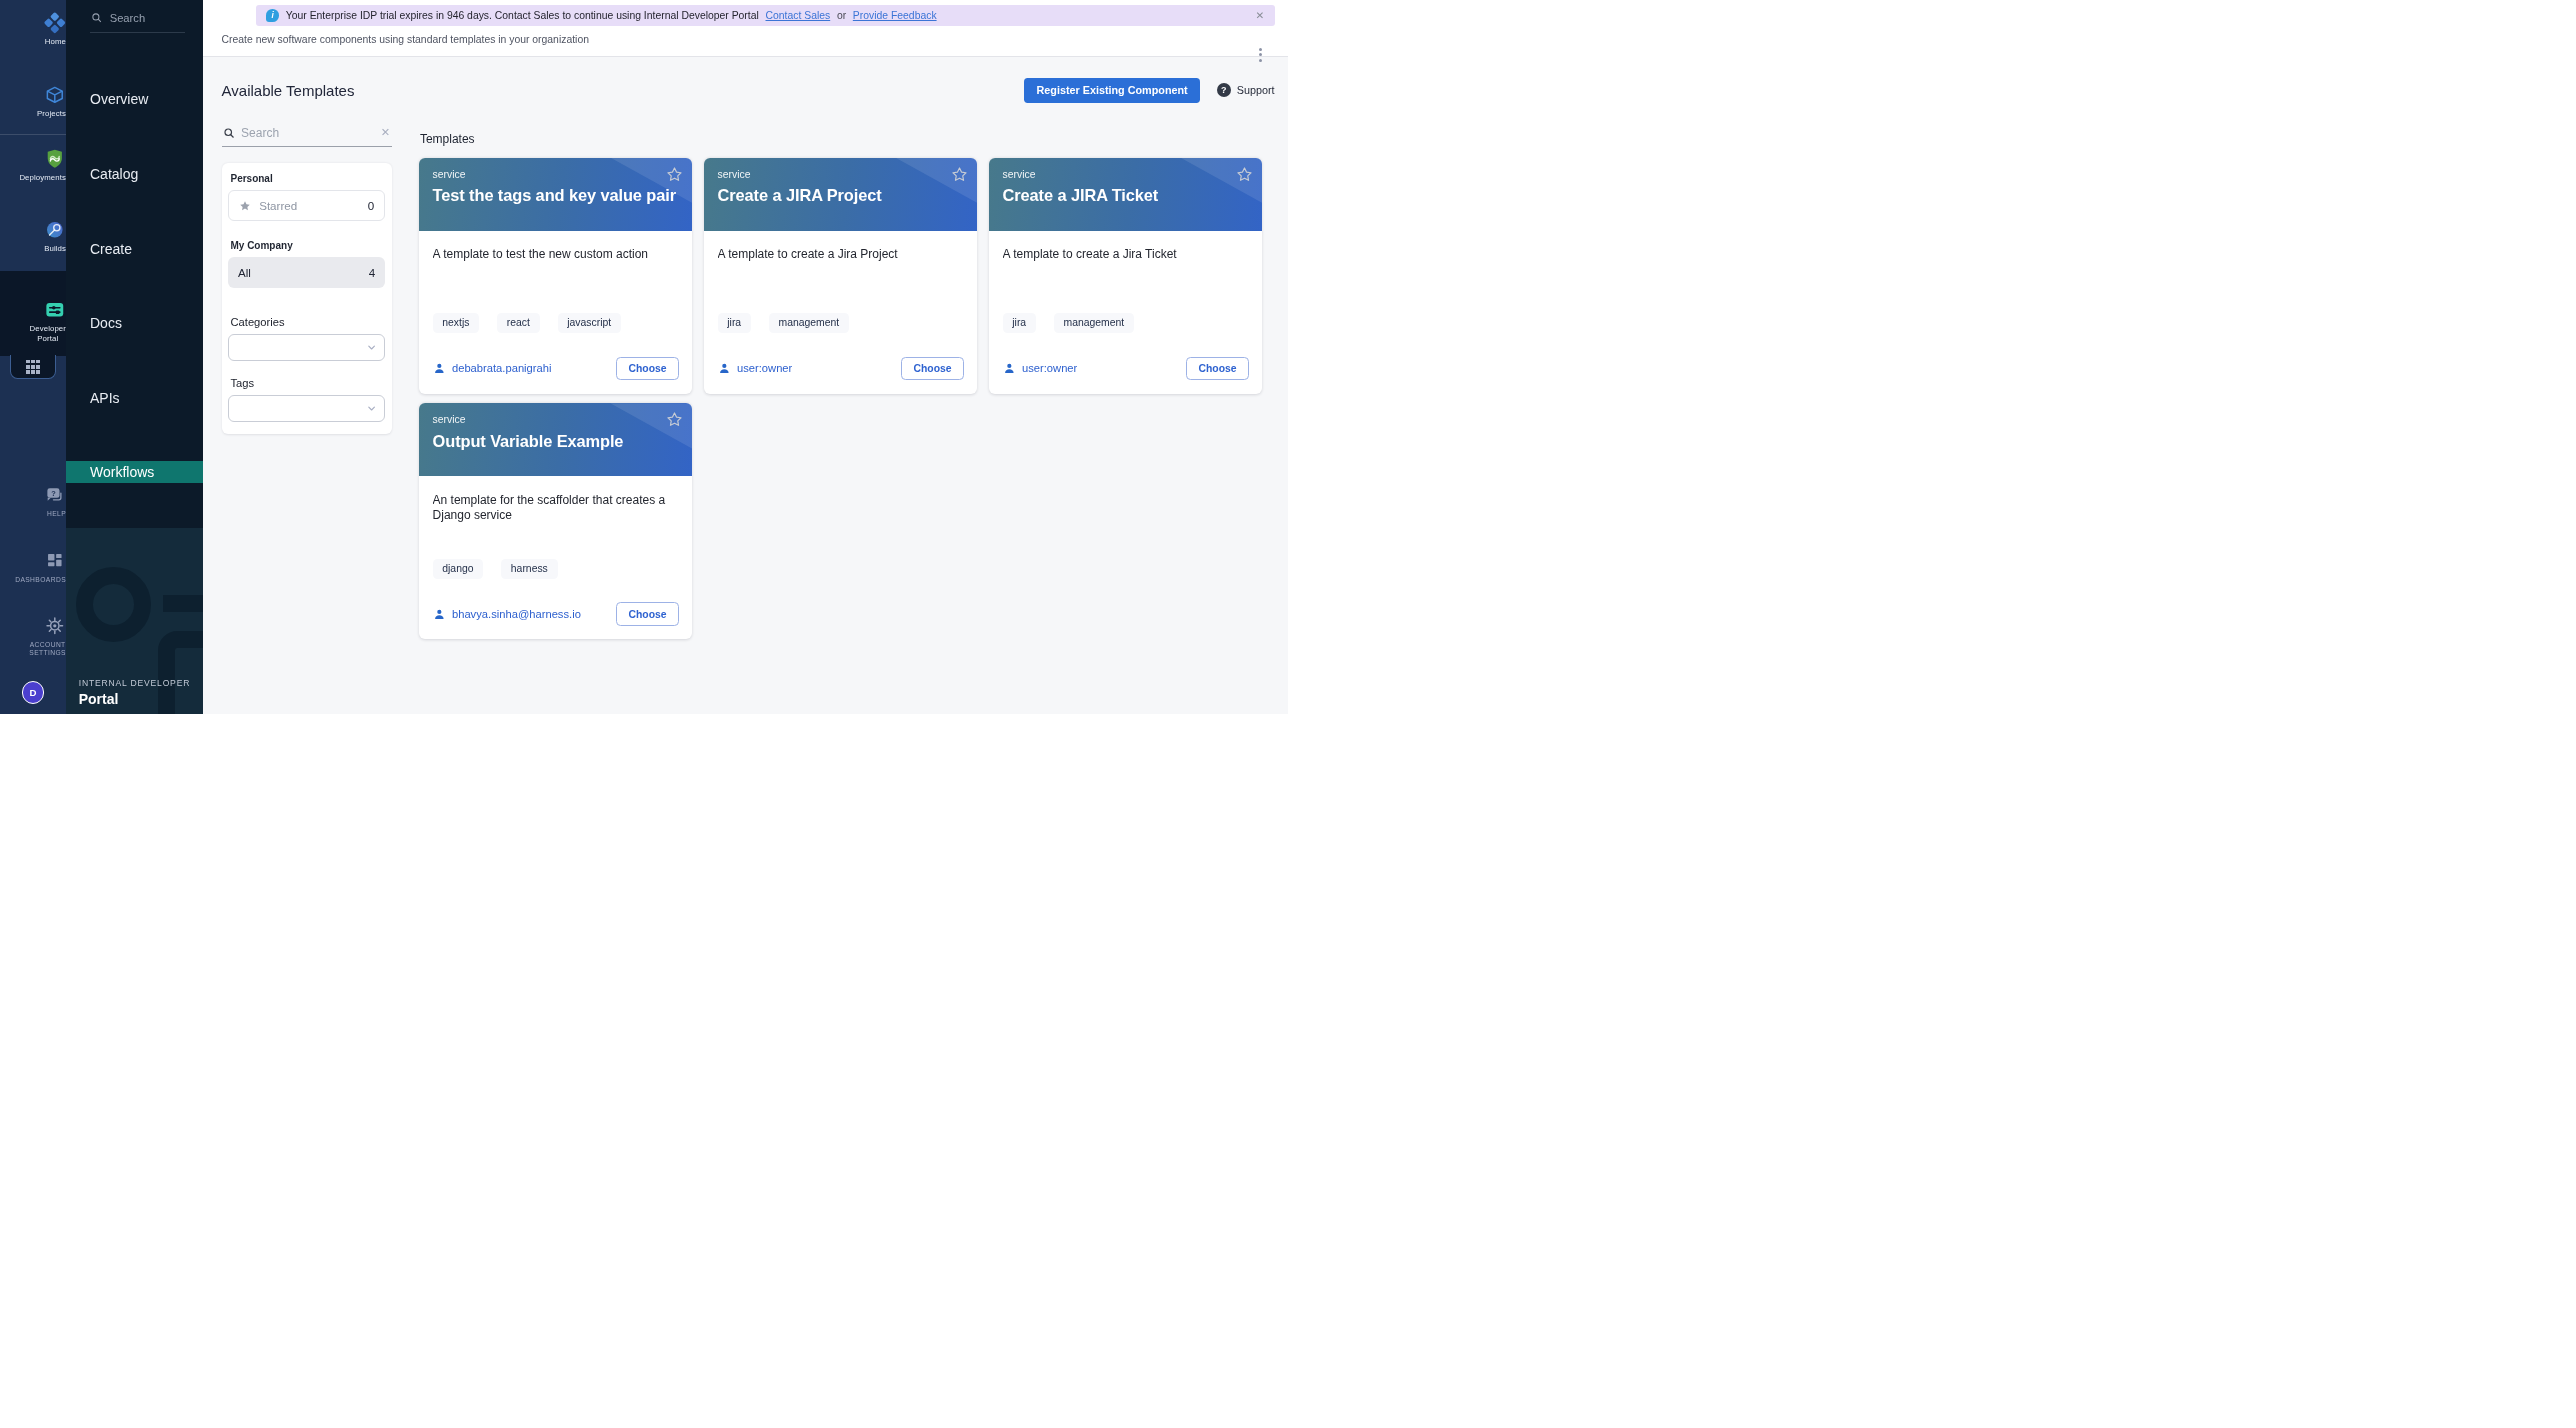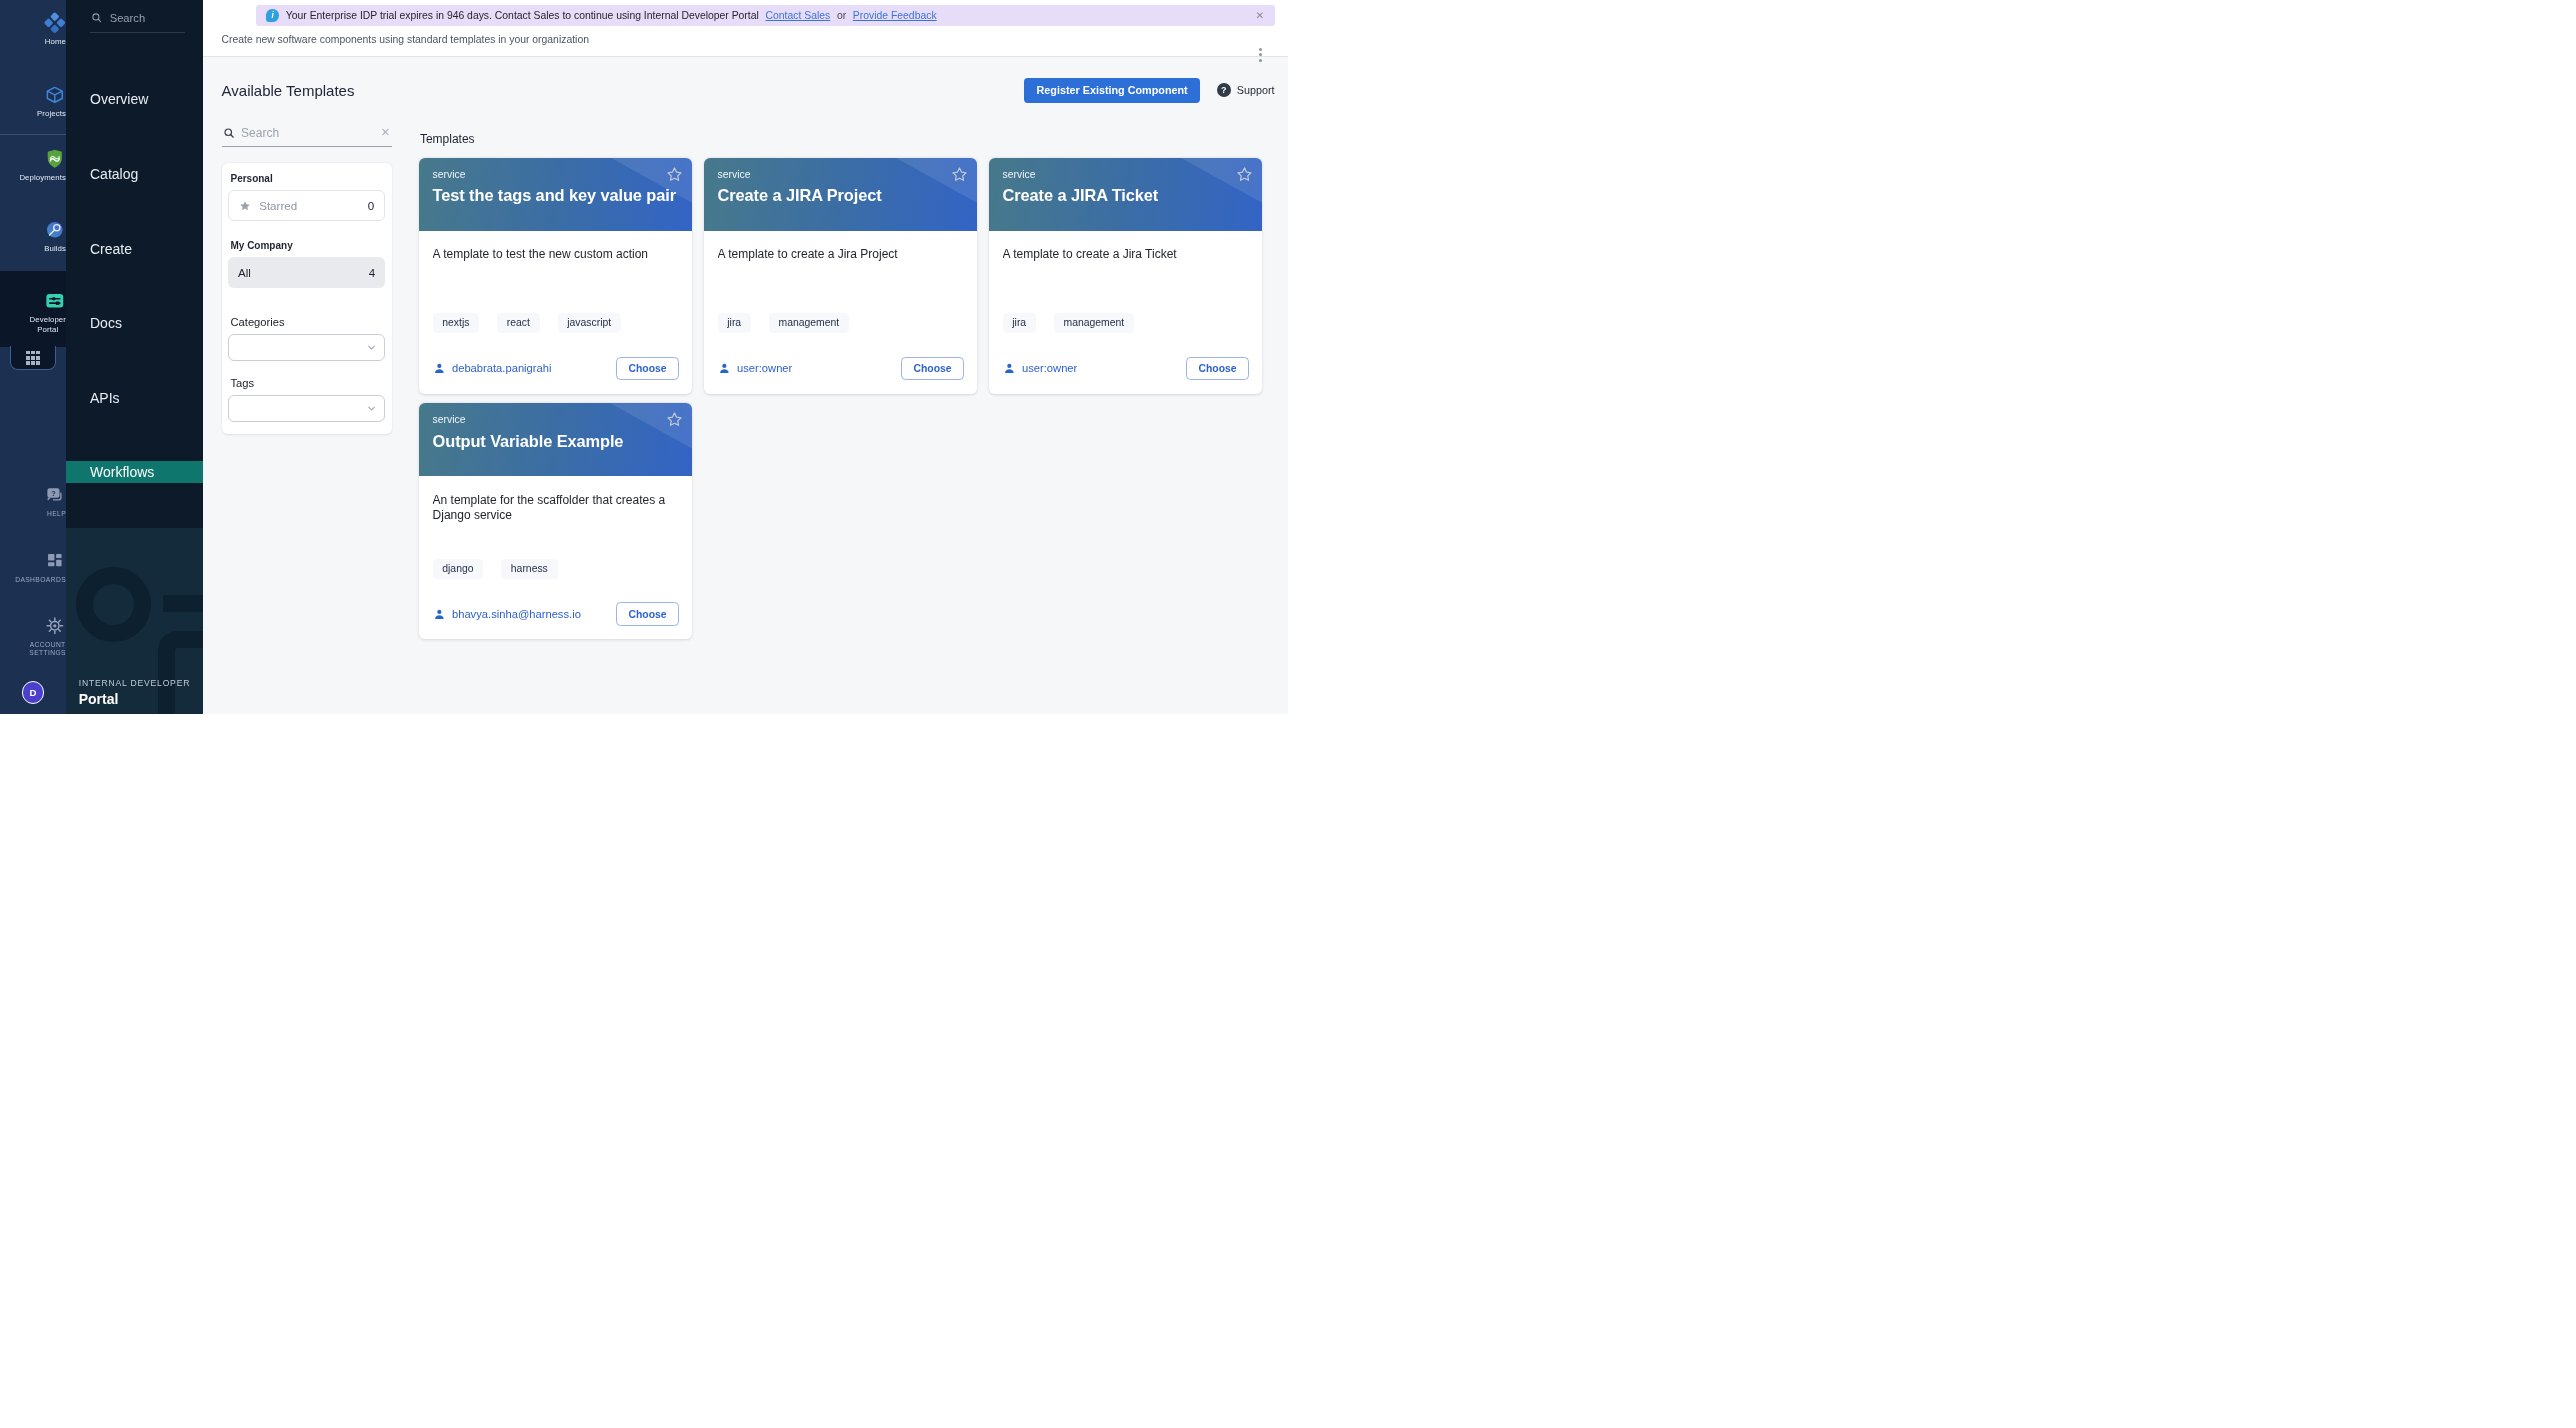--- a/index.html
+++ b/index.html
@@ -6,21 +6,21 @@
   html,body { width:1288px; height:714px; overflow:hidden; }
   body { font-family:"Liberation Sans", sans-serif; background:#fff; color:#1f2430; }
   .app { display:flex; width:1288px; height:714px; }
 
   
   .rail { width:66px; background:#1C3052; display:flex; flex-direction:column; align-items:center; flex:none; position:relative; z-index:3; }
   .rail-item { display:flex; flex-direction:column; align-items:flex-end; gap:3.7px; width:100%; padding:4.5px 0; cursor:pointer; }
   .rail-item svg { width:21.6px; height:21.6px; display:block; }
   .rail-label { font-size:7.8px; color:#E5EBF5; letter-spacing:0.1px; text-align:center; line-height:1.25; }
   .rail-divider { width:100%; height:0.7px; background:rgba(255,255,255,.14); margin:10.4px 0 9px; }
-  .rail-active { background:#0B1728; width:100%; padding-top:15px; margin-top:12px; }
+  .rail-active { background:#0B1728; width:100%; padding-top:24px; margin-top:12px; }
   .rail-tabrow { width:100%; height:25px; position:relative; }
   .rail-tab { position:absolute; left:50%; transform:translateX(-50%); top:-0.7px; width:46px; height:24px;
               background:#0B1728; border:0.7px solid #3C5E92; border-top:none; border-radius:0 0 7.5px 7.5px;
               display:flex; align-items:center; justify-content:center; cursor:pointer; }
   .grid9 { display:grid; grid-template-columns:repeat(3,3.7px); grid-template-rows:repeat(3,3.7px); gap:1.5px; }
   .grid9 span { background:#A9B3C7; }
   .rail-bottom { margin-top:auto; display:flex; flex-direction:column; align-items:center; width:100%; padding-bottom:10.4px; }
   .rail-small .rail-label { font-size:6.7px; color:#9FA9C2; letter-spacing:0.4px; }
   .avatar { width:22.4px; height:22.4px; border-radius:50%; background:#4B3FCE; border:1.5px solid #fff; color:#fff;
             font-size:9.7px; font-weight:700; display:flex; align-items:center; justify-content:center; margin-top:19.4px; cursor:pointer; }

